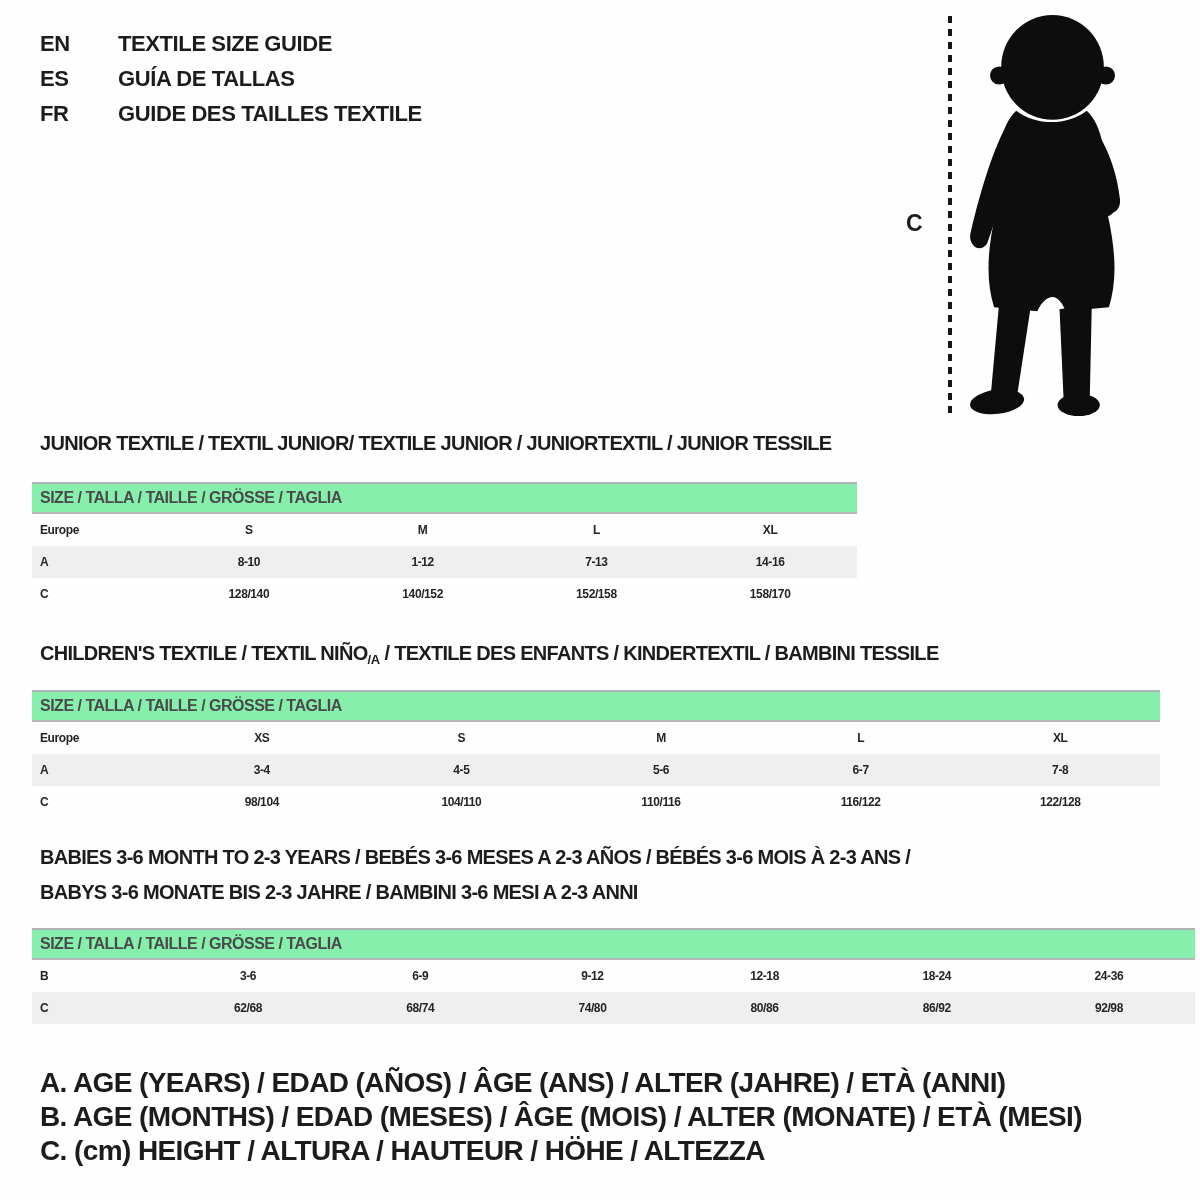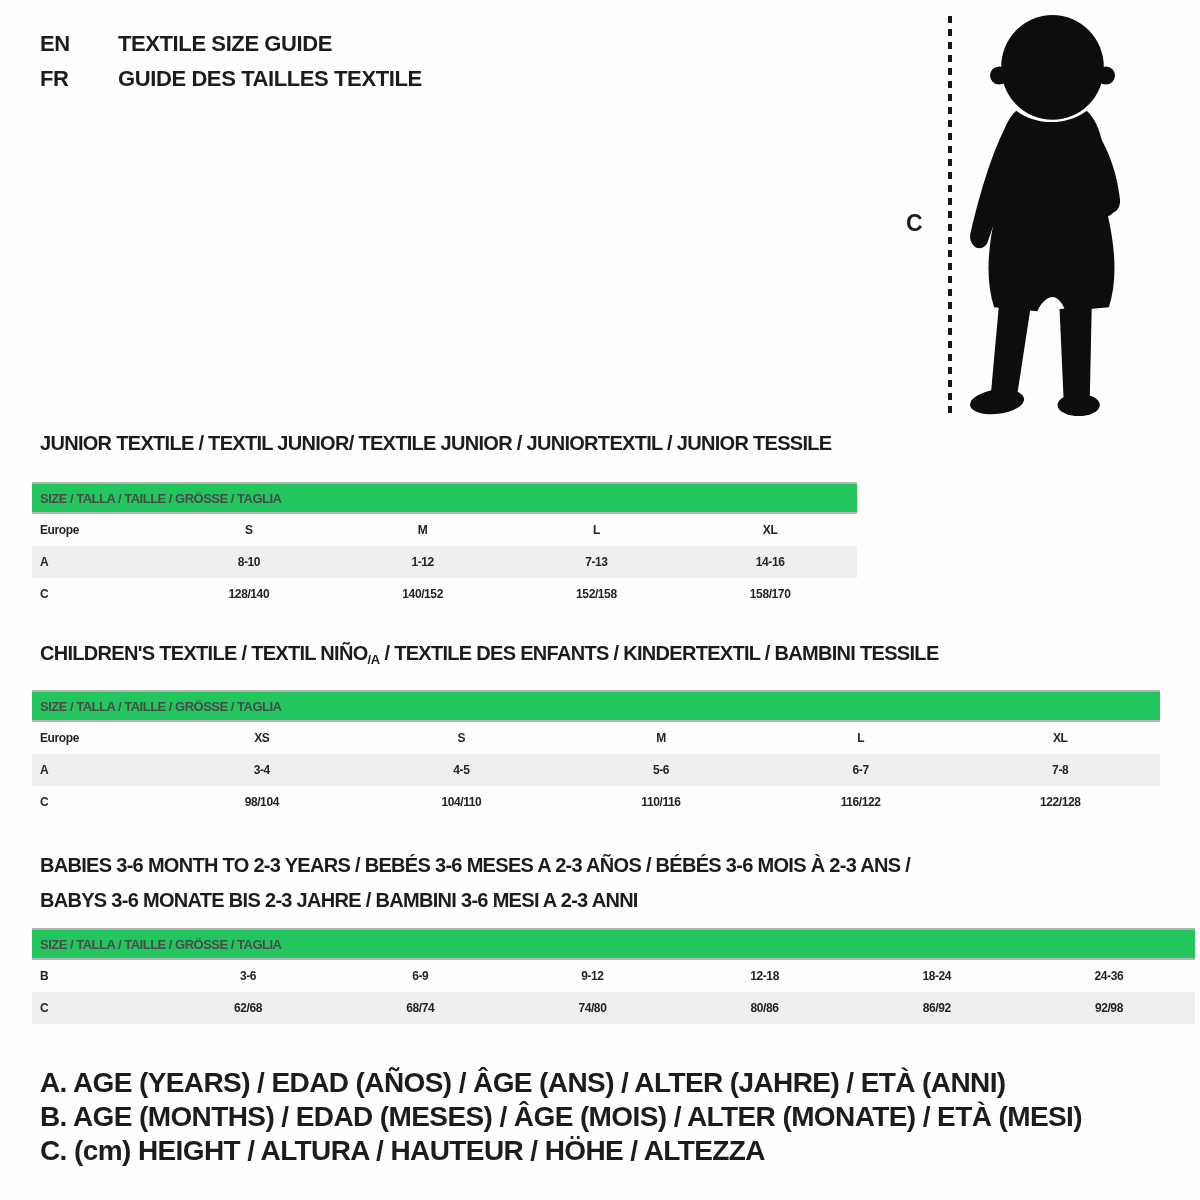--- a/index.html
+++ b/index.html
@@ -20,42 +20,46 @@
   }
   .height-label{position:absolute;left:906px;top:210px;font-size:23px;}
   .baby-svg{position:absolute;left:962px;top:12px;}
   
   .sec-heading{position:absolute;font-size:20px;letter-spacing:-0.7px;white-space:nowrap;}
   .sub{font-size:13px;vertical-align:-4px;letter-spacing:-0.5px;}
   .two-line{line-height:35px;}
   
   .size-table{position:absolute;}
   .size-bar{
-    height:28px;background:#22c55e;
+    height:28px;background:#86efac;
     border-top:2px solid #b2b2b2;border-bottom:2px solid #b6b6b6;
     display:flex;align-items:center;padding-left:8px;
-    color:#4a4a4a;font-size:13px;letter-spacing:-0.5px;
+    color:#4a4a4a;font-size:16px;letter-spacing:-0.5px;
   }
   .t-row{display:grid;align-items:center;height:32px;font-size:12px;}
   .t-row.alt{background:#efefef;}
   .cols-4{grid-template-columns:130px repeat(4,1fr);}
   .cols-5{grid-template-columns:130px repeat(5,1fr);}
   .cols-6{grid-template-columns:130px repeat(6,1fr);}
   .cell{text-align:center;color:#242424;}
   .cell.label{text-align:left;padding-left:8px;}
   
   .legend{position:absolute;left:40px;top:1066px;font-size:28px;line-height:34px;letter-spacing:-0.6px;}
 </style>
 </head>
 <body>
 
 <div class="lang-block">
   <div class="lang-row">
     <span class="lang-code">EN</span>
     <span>TEXTILE SIZE GUIDE</span>
+  </div>
+  <div class="lang-row">
+    <span class="lang-code">ES</span>
+    <span>GUÍA DE TALLAS</span>
   </div>
   <div class="lang-row">
     <span class="lang-code">FR</span>
     <span>GUIDE DES TAILLES TEXTILE</span>
   </div>
 </div>
 
 <div class="height-line"></div>
 <div class="height-label">C</div>
 <svg class="baby-svg" width="180" height="408" viewBox="0 0 175 405">
@@ -131,21 +135,21 @@
   <div class="t-row cols-5">
     <span class="cell label">C</span>
     <span class="cell">98/104</span>
     <span class="cell">104/110</span>
     <span class="cell">110/116</span>
     <span class="cell">116/122</span>
     <span class="cell">122/128</span>
   </div>
 </div>
 
-<div class="sec-heading two-line" style="left:40px;top:840px;margin-top:8px;">
+<div class="sec-heading two-line" style="left:40px;top:840px;">
   <div>BABIES 3-6 MONTH TO 2-3 YEARS / BEBÉS 3-6 MESES A 2-3 AÑOS / BÉBÉS 3-6 MOIS À 2-3 ANS /</div>
   <div>BABYS 3-6 MONATE BIS 2-3 JAHRE / BAMBINI 3-6 MESI A 2-3 ANNI</div>
 </div>
 
 <div class="size-table" style="left:32px;top:928px;width:1163px;">
   <div class="size-bar">
     <span>SIZE / TALLA / TAILLE / GRÖSSE / TAGLIA</span>
   </div>
   <div class="t-row cols-6">
     <span class="cell label">B</span>

